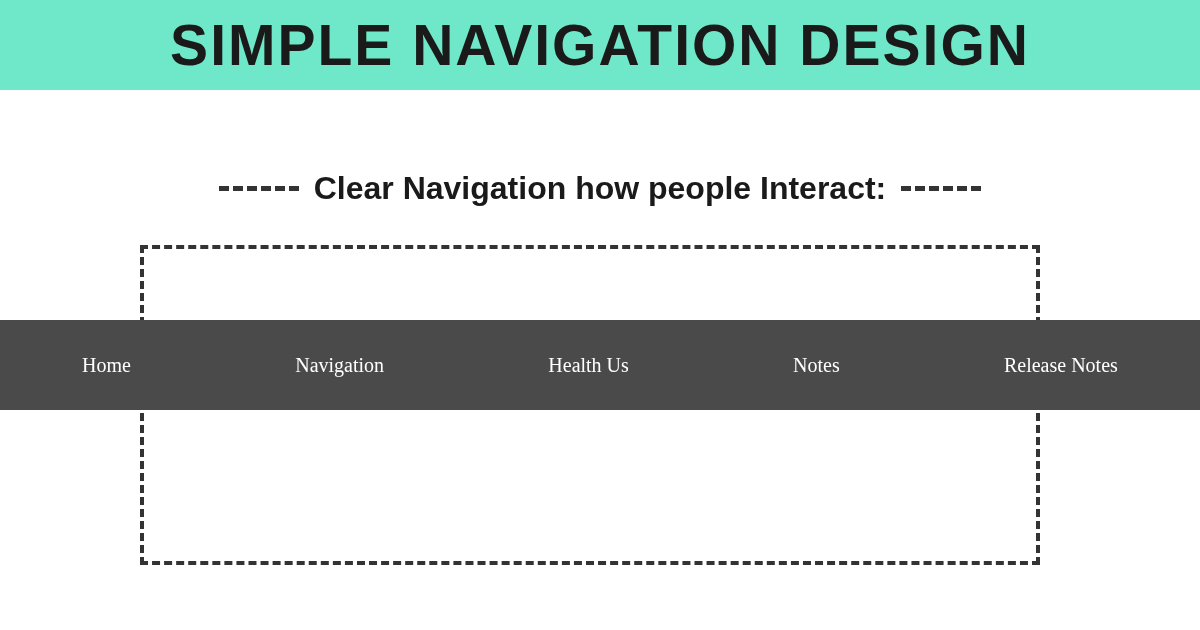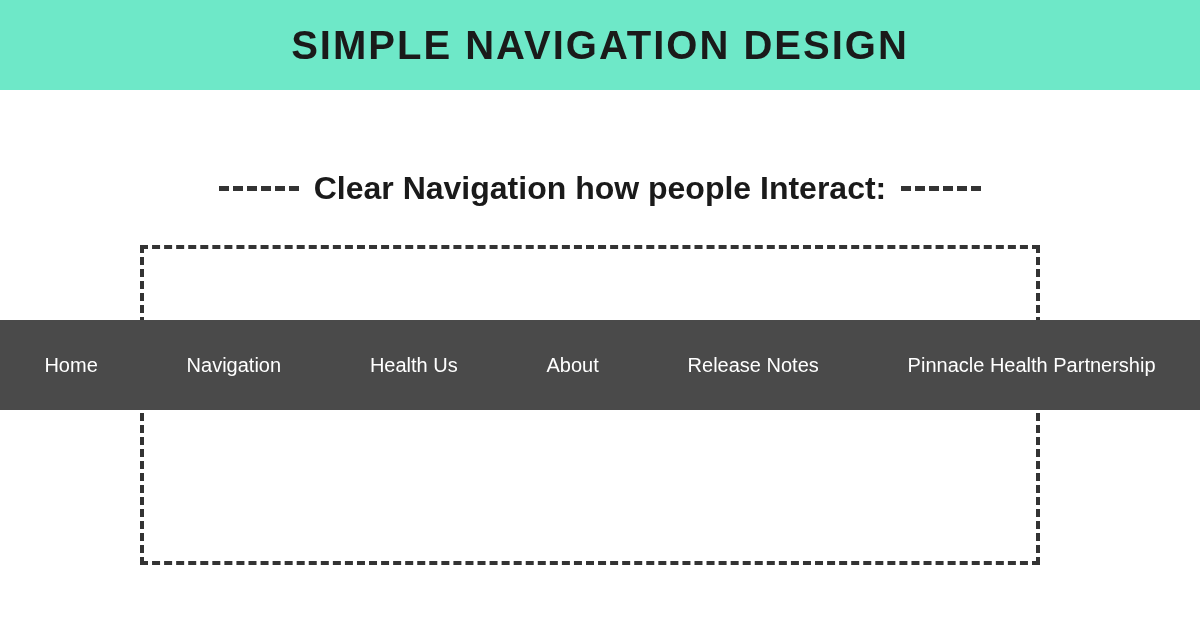--- a/index.html
+++ b/index.html
@@ -20,21 +20,21 @@
     .header-banner {
       background-color: #6ee8c8;
       width: 100%;
       height: 90px;
       display: flex;
       align-items: center;
       justify-content: center;
     }
 
     .header-title {
-      font-size: 40px;
+      font-size: 57px;
       font-weight: 900;
       color: #1a1a1a;
       letter-spacing: 2px;
       text-transform: uppercase;
       font-family: 'Arial Black', Arial, sans-serif;
     }
 
     
     .main-content {
       width: 100%;
@@ -84,21 +84,21 @@
       justify-content: space-around;
       position: absolute;
       top: 230px;
       left: 0;
     }
 
     .nav-item {
       color: #ffffff;
       font-size: 20px;
       font-weight: 400;
-      font-family: Liberation Sans, sans-serif;
+      font-family: Liberation Serif, serif;
       cursor: pointer;
       padding: 10px 15px;
       white-space: nowrap;
     }
 
     
     .dash-line-left {
       display: inline-block;
       width: 80px;
       border-top: 5px dashed #333;
@@ -129,18 +129,17 @@
     <span class="subtitle-text">Clear Navigation how people Interact:</span>
     <span class="dash-line-right"></span>
   </div>
 
   <div class="dashed-box"></div>
 
   <nav class="nav-bar">
     <span class="nav-item">Home</span>
     <span class="nav-item">Navigation</span>
     <span class="nav-item">Health Us</span>
-    <span class="nav-item">About</span>
+    <span class="nav-item">Notes</span>
     <span class="nav-item">Release Notes</span>
-    <span class="nav-item">Pinnacle Health Partnership</span>
   </nav>
 
 </div>
 
 </body></html>

